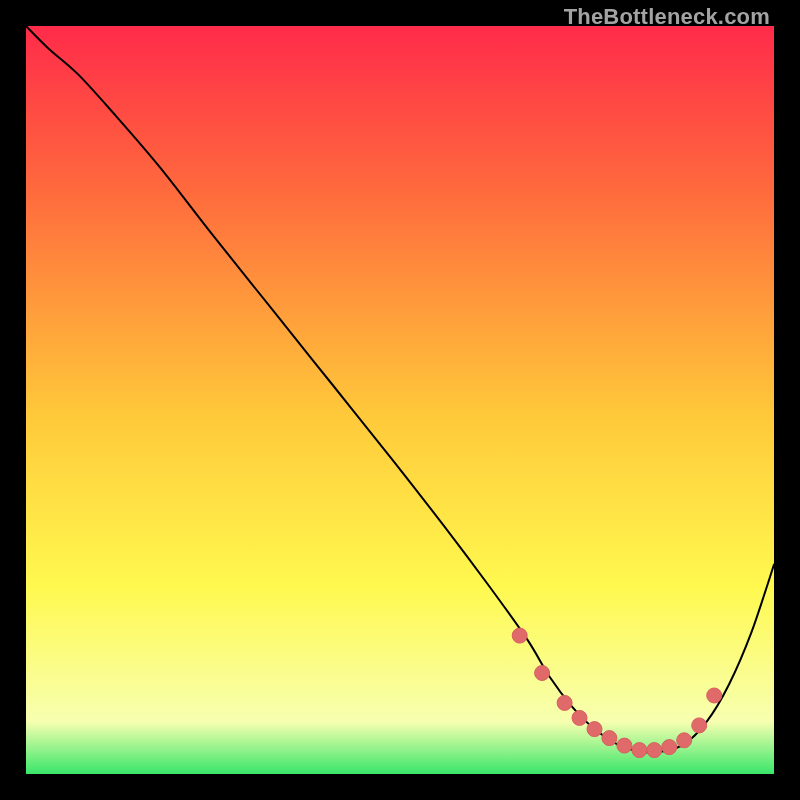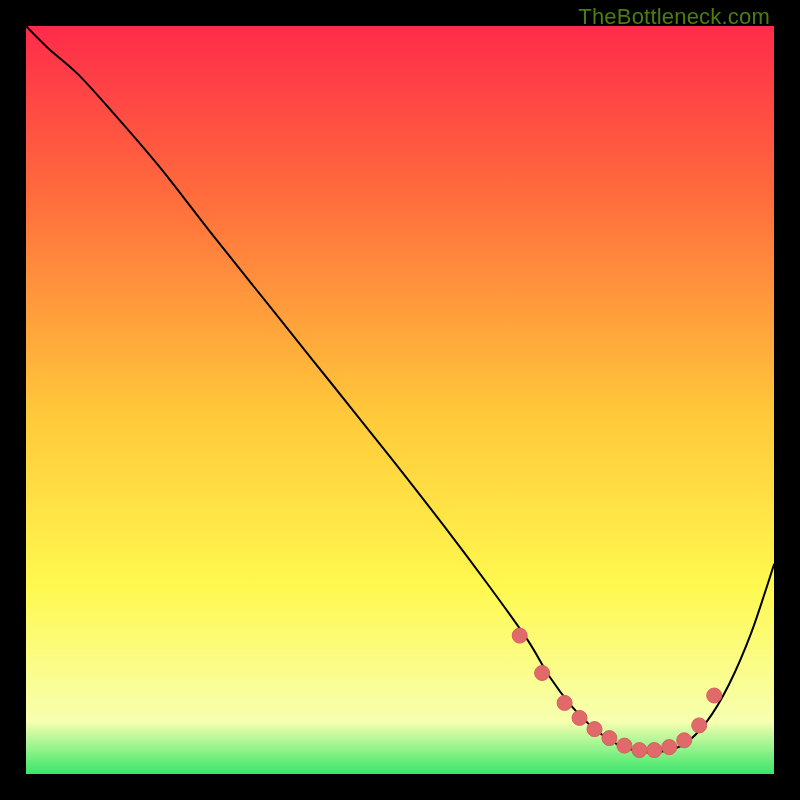--- a/index.html
+++ b/index.html
@@ -24,22 +24,22 @@
     top: 0;
     width: 748px;
     height: 748px;
   }
   .watermark {
     position: absolute;
     top: 4px;
     right: 30px;
     font-family: Arial, Helvetica, sans-serif;
     font-size: 22px;
-    font-weight: 400;
-    color: #4d7c0f;
+    font-weight: 700;
+    color: #a3a3a3;
     letter-spacing: 0.2px;
   }
 </style>
 </head>
 <body>
 
 <div class="frame">
   <svg class="plot" viewBox="0 0 748 748" preserveAspectRatio="none">
     <defs>
       <linearGradient id="bg-grad" x1="0" y1="0" x2="0" y2="1">

